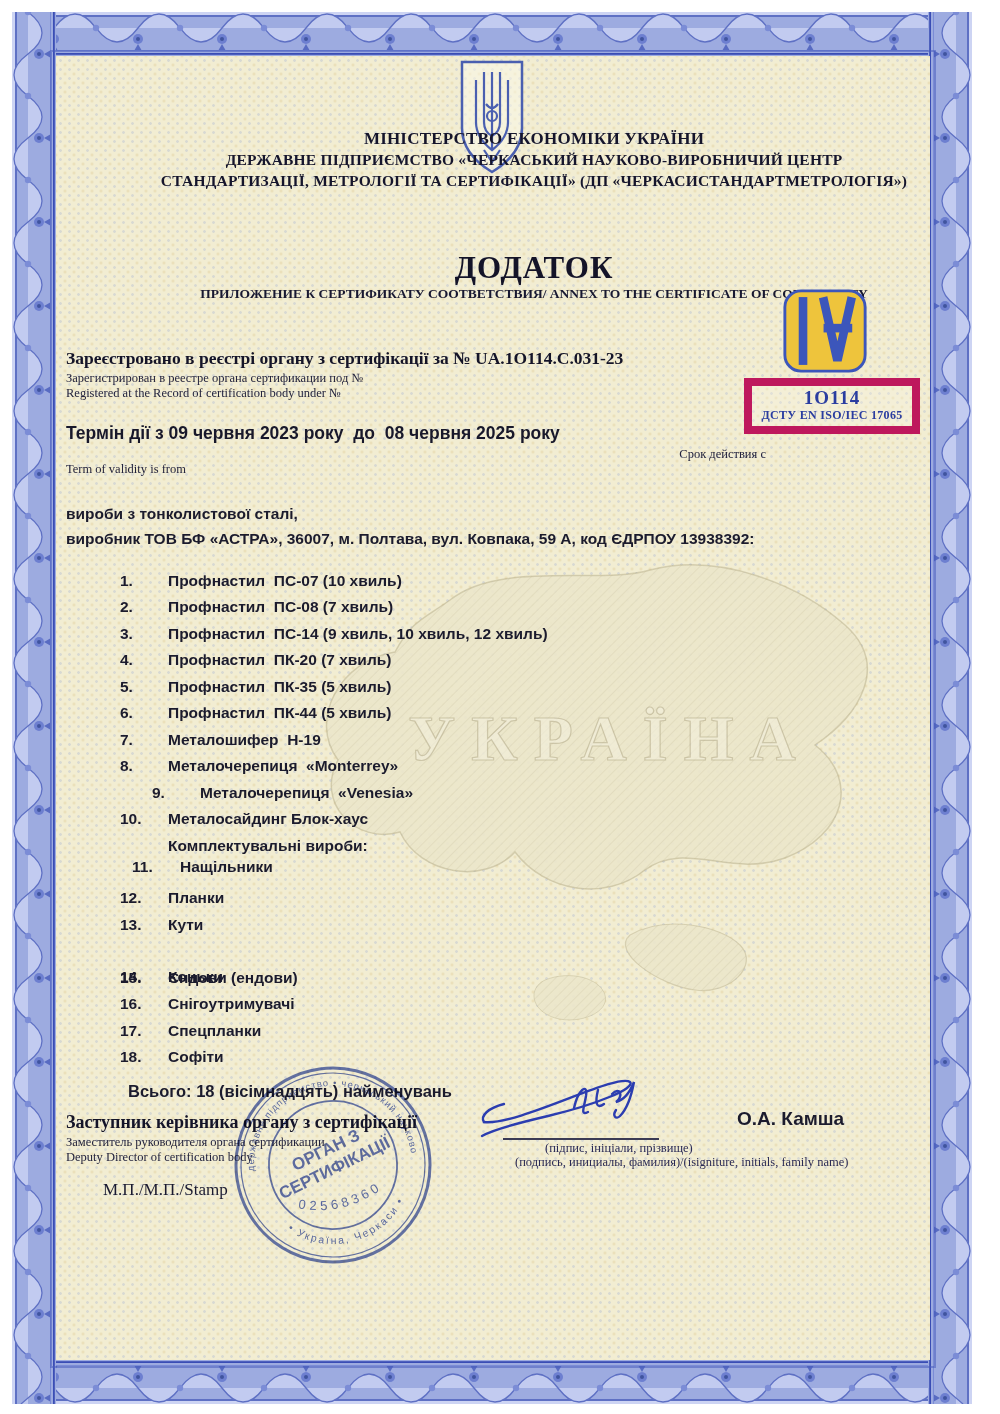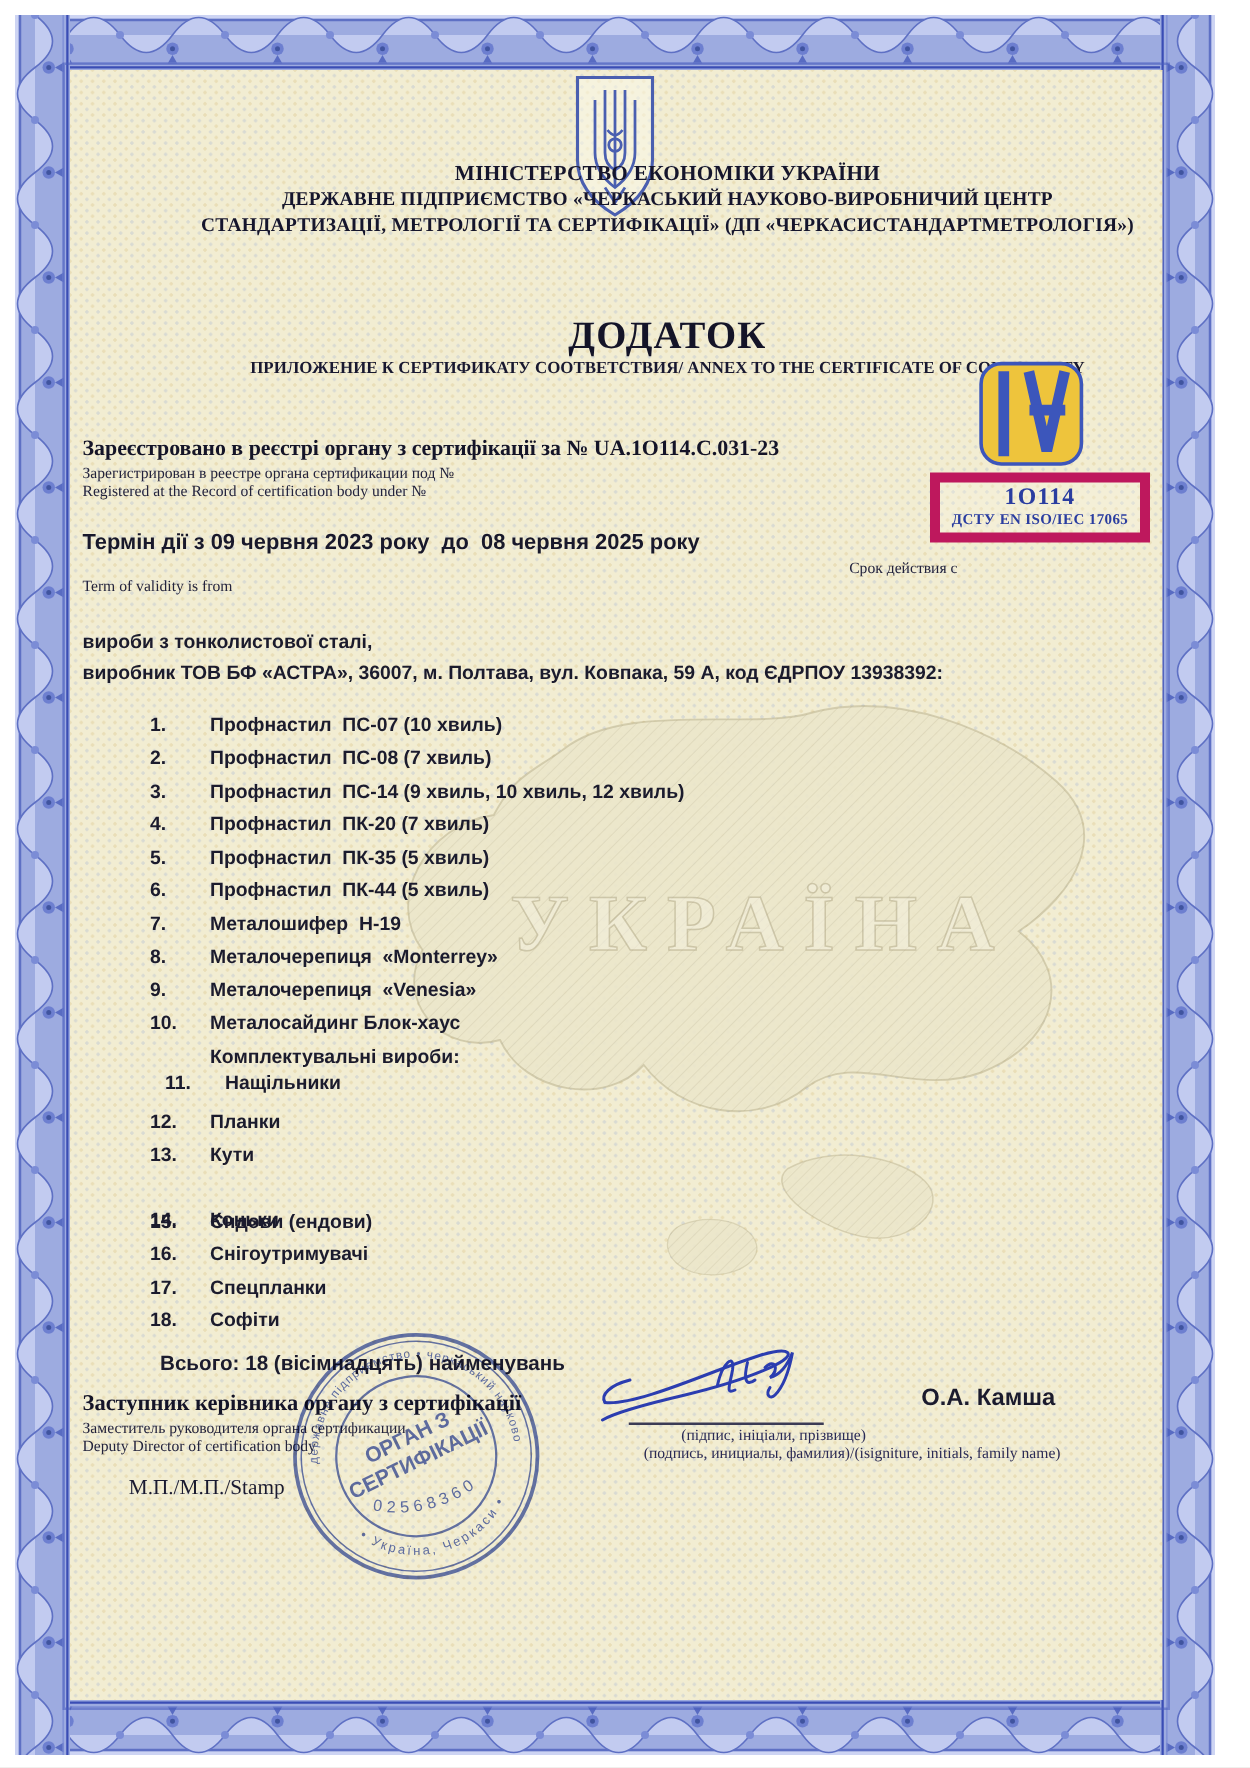--- a/index.html
+++ b/index.html
@@ -220,21 +220,21 @@
     </div>
       <div class="prow" style="top: 704px;">
       <span class="pnum">6.</span><span class="ptext">Профнастил  ПК-44 (5 хвиль)</span>
     </div>
       <div class="prow" style="top: 731px;">
       <span class="pnum">7.</span><span class="ptext">Металошифер  Н-19</span>
     </div>
       <div class="prow" style="top: 757px;">
       <span class="pnum">8.</span><span class="ptext">Металочерепиця  «Monterrey»</span>
     </div>
-      <div class="prow" style="top: 784px;">
+      <div class="prow" style="top: 784px; margin-left: 32px;">
       <span class="pnum">9.</span><span class="ptext">Металочерепиця  «Venesia»</span>
     </div>
       <div class="prow" style="top: 810px;">
       <span class="pnum">10.</span><span class="ptext">Металосайдинг Блок-хаус</span>
     </div>
       <div class="prow" style="top: 837px;">
       <span class="pnum"></span><span class="ptext">Комплектувальні вироби:</span>
     </div>
       <div class="prow" style="top: 858px; margin-left: 12px;">
       <span class="pnum">11.</span><span class="ptext">Нащільники</span>

